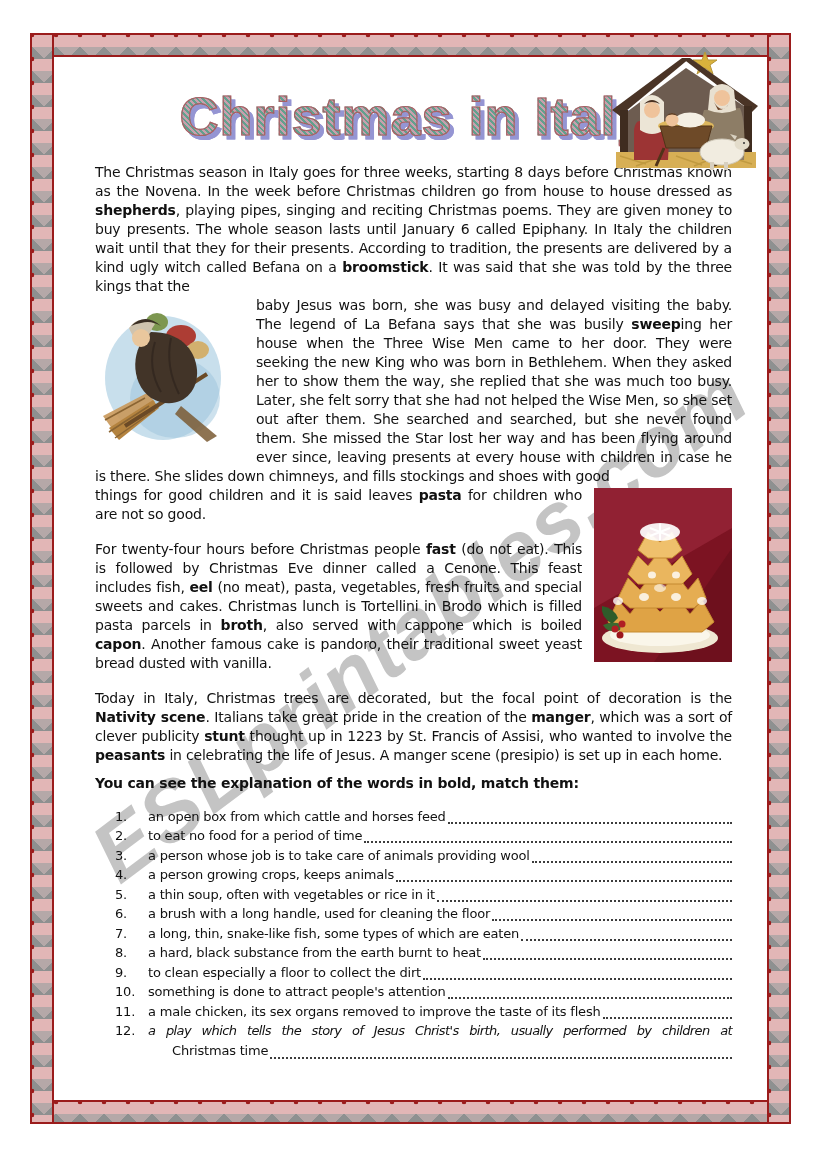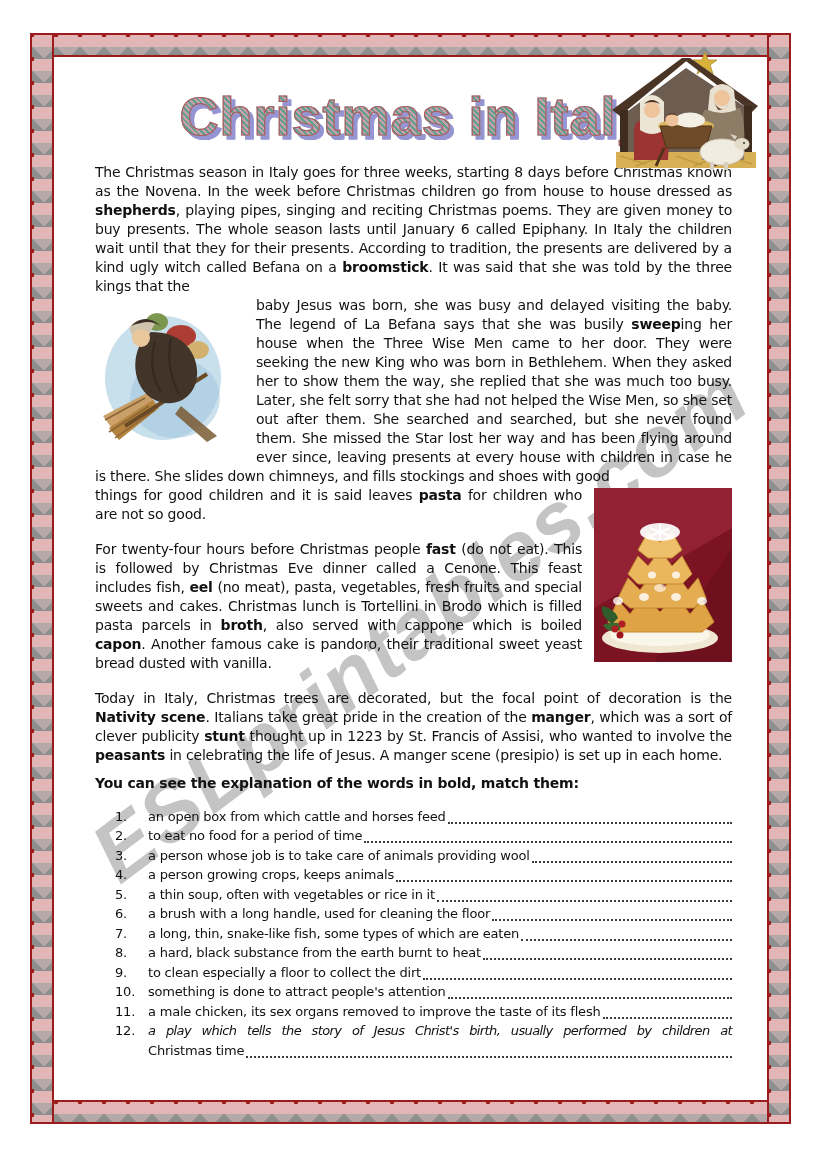--- a/index.html
+++ b/index.html
@@ -46,21 +46,21 @@
   
   ol.wordlist{list-style:none;margin:0;padding:0 0 0 20px;font-size:13px;line-height:19.5px;letter-spacing:-0.2px;}
   ol.wordlist li{display:flex;align-items:flex-start;}
   .num{flex:0 0 33px;}
   .li-text{flex:0 1 auto;white-space:nowrap;}
   .leader{flex:1 1 20px;min-width:16px;height:15px;margin-left:2px;
       border-bottom:2px dotted #3c3c3c;}
   li.multi{display:flex;}
   .li-body{flex:1 1 auto;min-width:0;}
   .l1{display:block;text-align:justify;text-align-last:justify;letter-spacing:-0.6px;font-style:italic;}
-  .l2{display:flex;align-items:flex-start;}
+  .l2{display:flex;align-items:center;margin-left:24px;}
 </style>
 </head>
 <body>
 
 <div class="page">
 
   <div class="bd bd-top"></div>
   <div class="bd bd-bottom"></div>
   <div class="bd bd-left"></div>
   <div class="bd bd-right"></div>

